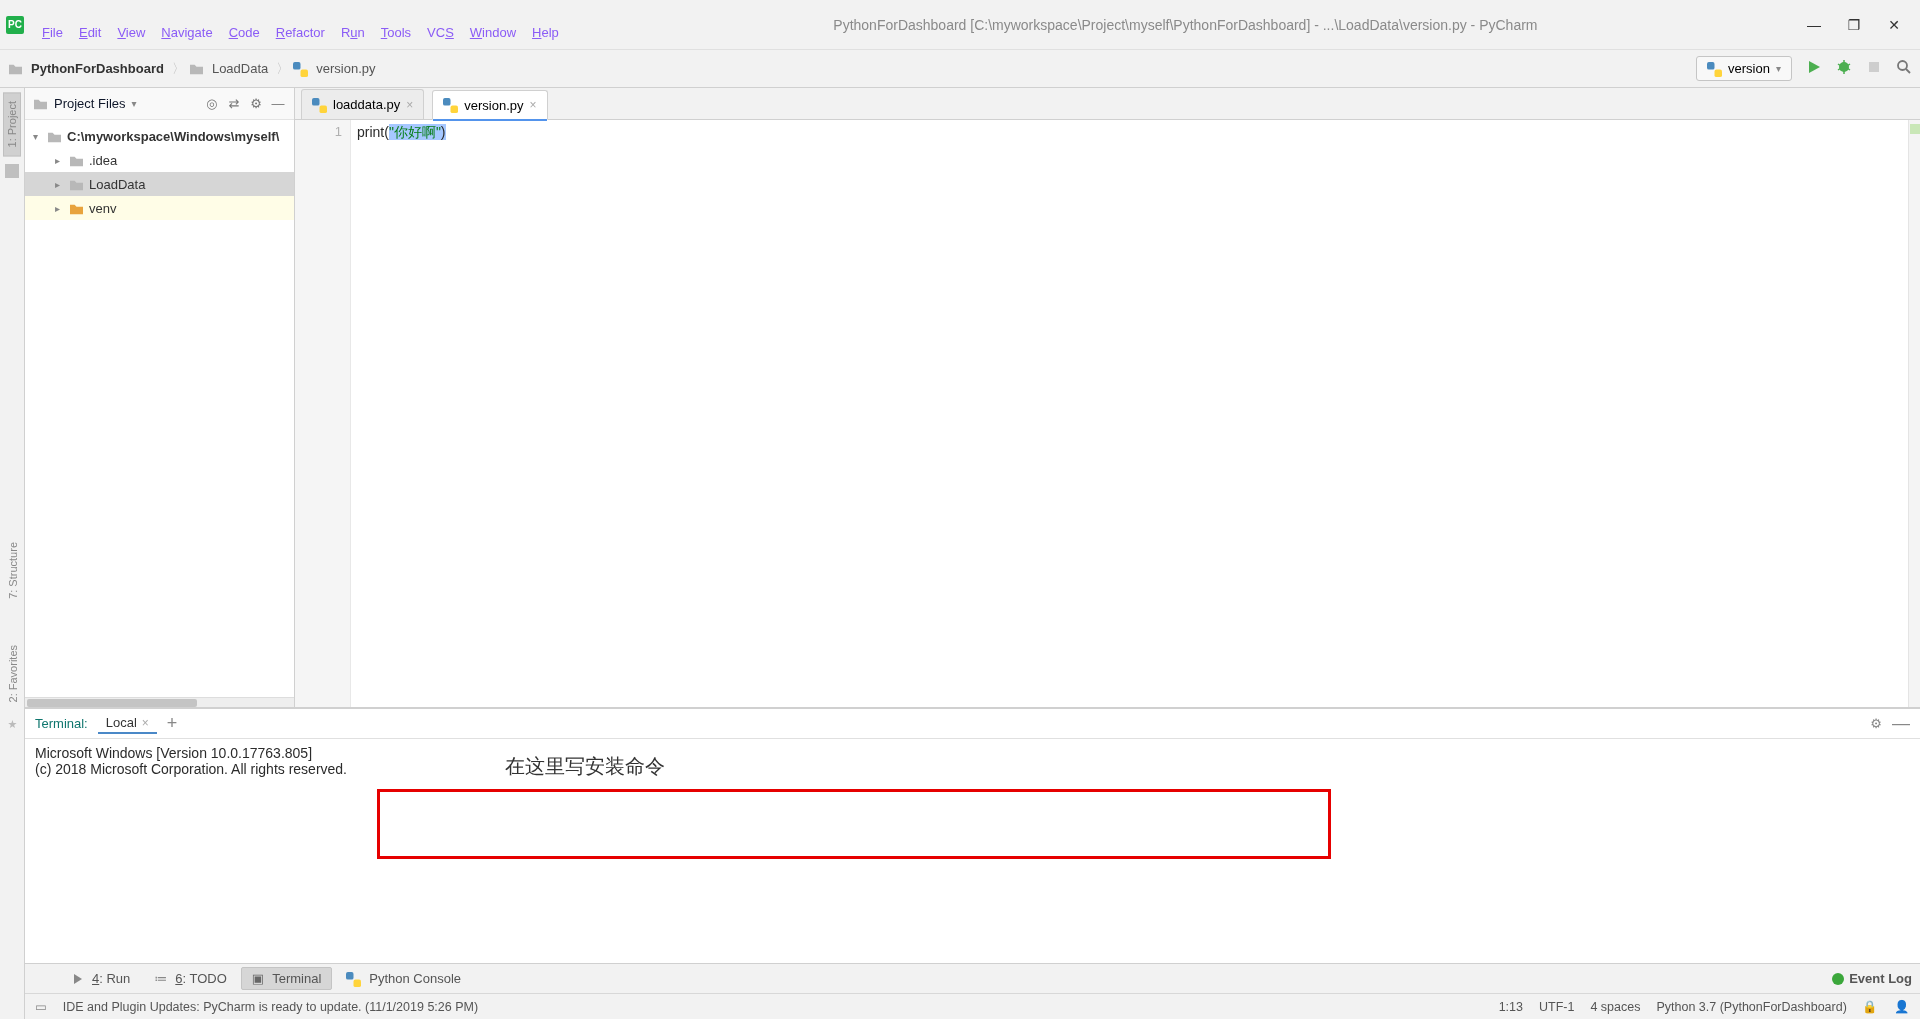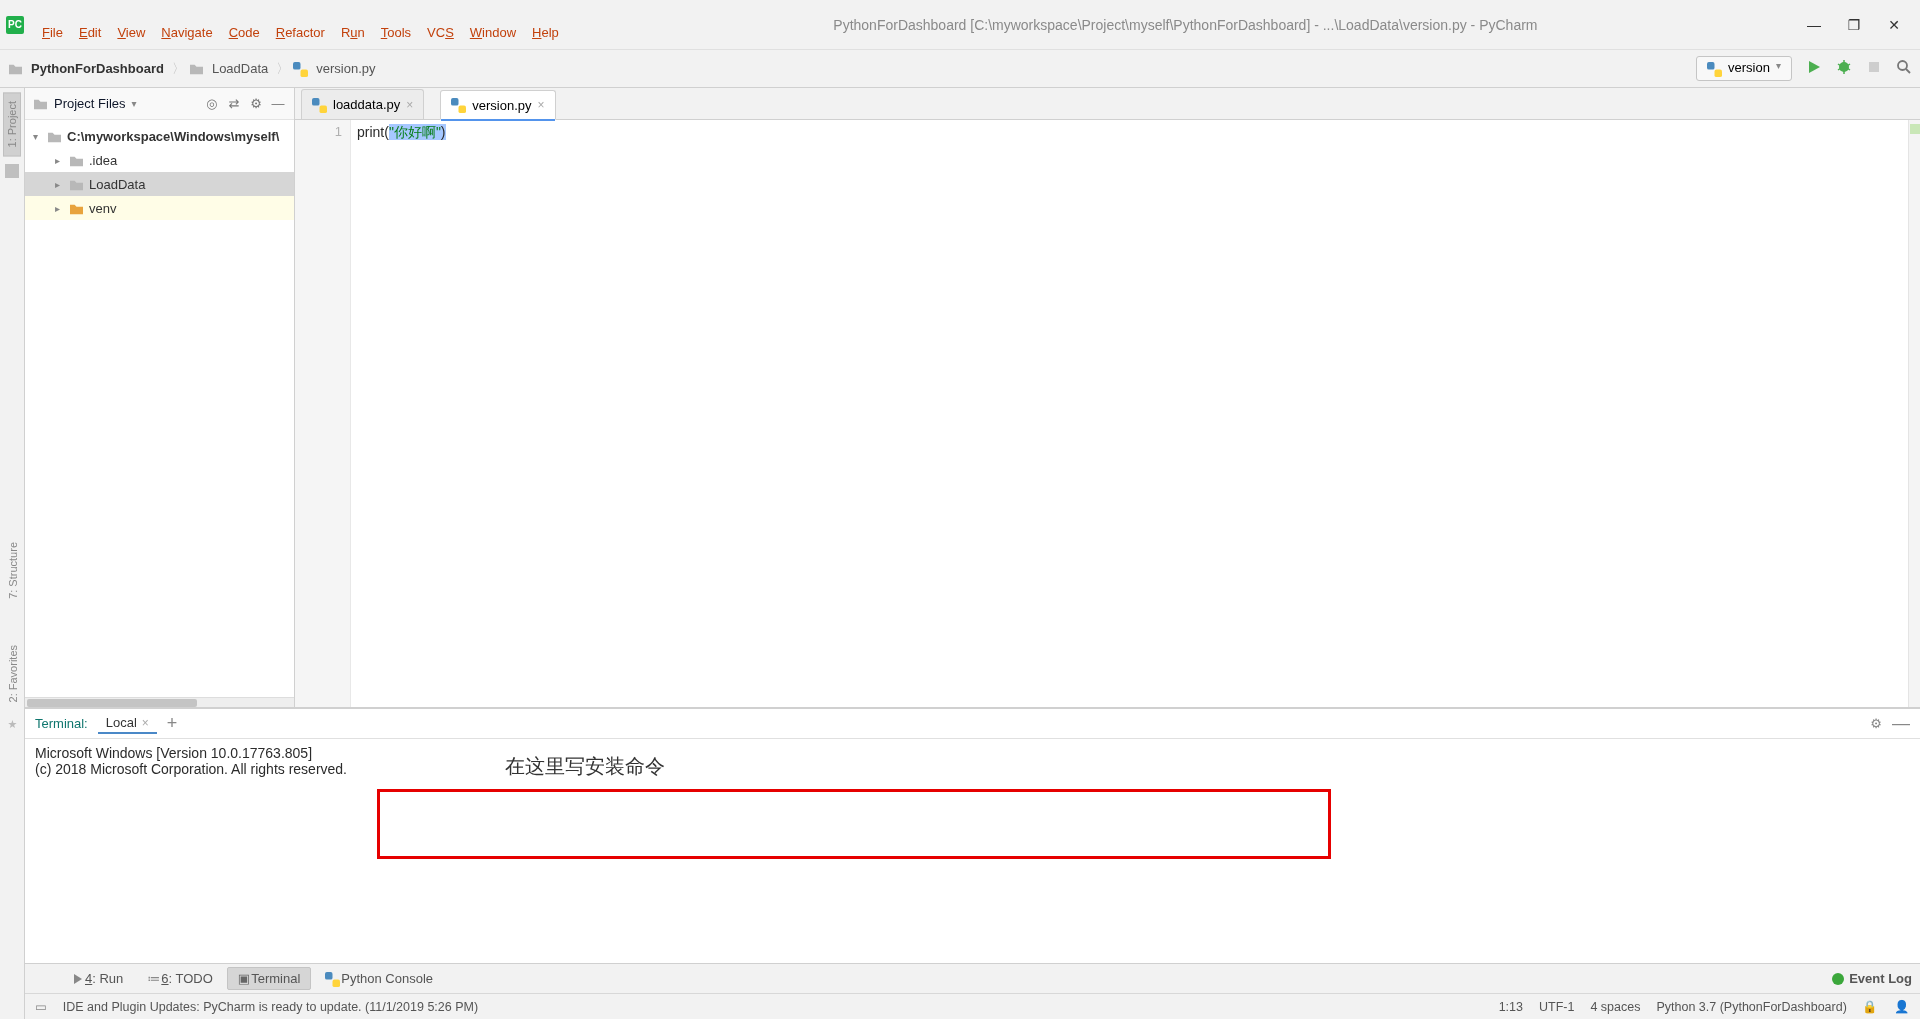--- a/index.html
+++ b/index.html
@@ -1,34 +1,34 @@
 <!DOCTYPE html>
 <html><head>
 <meta charset="utf-8">
 <style>
 * { box-sizing: border-box; margin: 0; padding: 0; font-family: "Segoe UI", Arial, sans-serif; }
 body { width: 1920px; height: 1019px; background: #f2f2f2; display: flex; flex-direction: column; overflow: hidden; font-size: 13px; }
 
 
 .menubar { height: 50px; background: #f2f2f2; display: flex; align-items: center; padding: 0 6px; border-bottom: 1px solid #e0e0e0; }
 .menubar .logo { width: 18px; height: 18px; background: #21af4b; margin-right: 10px; display:flex; align-items:center; justify-content:center; color:#fff; font-size:10px; font-weight:bold; border-radius:2px;}
-.menubar .menu-item { padding: 4px 8px; cursor: pointer; color: #c2410c; margin-top: 16px; }
+.menubar .menu-item { padding: 4px 8px; cursor: pointer; color: #8b5cf6; margin-top: 16px; }
 .menubar .menu-item u { text-decoration: underline; }
 .menubar .title { flex:1; text-align:center; color:#8a8a8a; font-size:14px;}
 .menubar .win-controls { display:flex; gap:20px; padding-right:10px;}
 .menubar .win-controls span { width:20px; text-align:center; cursor:pointer; color:#333; font-size:14px;}
 
 
 .toolbar-row { height: 38px; background:#f2f2f2; border-bottom:1px solid #d0d0d0; display:flex; align-items:center; padding:0 8px; }
 .breadcrumb { display:flex; align-items:center; gap:4px; flex:1; }
 .breadcrumb .folder-icon { color:#b8b8b8; }
 .breadcrumb .crumb { color:#555; padding:2px 4px; }
 .breadcrumb .crumb.bold { font-weight:bold; color:#333; }
 .breadcrumb .sep { color:#c0c0c0; }
-.run-config { border:1px solid #c5c5c5; background:#f8f8f8; padding:3px 10px; border-radius:3px; display:flex; gap:6px; cursor:pointer; }
+.run-config { border:1px solid #c5c5c5; background:#f8f8f8; padding:3px 10px; border-radius:3px; display:flex; align-items:center; gap:6px; cursor:pointer; }
 .run-controls { display:flex; align-items:center; gap:14px; margin-left:14px; }
 .run-controls .icon { width:16px; height:16px; cursor:pointer; }
 
 
 .main { flex:1; display:flex; min-height:0; }
 .left-gutter { width:25px; background:#f2f2f2; border-right:1px solid #d0d0d0; display:flex; flex-direction:column; align-items:center; padding-top:4px; color:#888; font-size:11px;}
 .left-gutter .rot { writing-mode:vertical-lr; transform:rotate(180deg); padding:8px 2px; cursor:pointer;}
 .left-gutter .rot.active { background:#d0d0d0; border:1px solid #c0c0c0;}
 .left-gutter .sq { width:14px; height:14px; background:#bfbfbf; margin-top:8px;}
 
@@ -50,21 +50,21 @@
 .tree-row .arrow { width:14px; color:#888; font-size:10px;}
 .tree-row .ficon { width:16px; margin-right:4px; }
 .tree-row .name { color:#333; }
 .tree-row.bold .name { font-weight:bold; }
 .tree-row.l1 { padding-left:30px; }
 .tree-scroll-indicator{height:10px;background:#eee;border-top:1px solid #ddd;}
 .tree-scroll-thumb{width:170px;height:8px;background:#c4c4c4;border-radius:2px;margin:1px 0 0 2px;}
 
 .editor-area { flex:1; display:flex; flex-direction:column; background:#fff;}
 .tabs { height:32px; display:flex; align-items:flex-end; background:#f2f2f2; border-bottom:1px solid #d0d0d0; padding-left:6px;}
-.tab { height:30px; display:flex; align-items:center; padding:0 10px; background:#ececec; border:1px solid #d0d0d0; border-bottom:none; margin-right:16px; cursor:pointer; gap:6px; border-radius:3px 3px 0 0;}
+.tab { height:30px; display:flex; align-items:center; padding:0 10px; background:#ececec; border:1px solid #d0d0d0; border-bottom:none; margin-right:8px; cursor:pointer; gap:6px; border-radius:3px 3px 0 0;}
 .tab.active { background:#fff; border-bottom:1px solid #fff; position:relative; top:1px;}
 .tab.active::after{content:"";position:absolute;bottom:-2px;left:0;right:0;height:2px;background:#5394ec;}
 .tab .close{color:#aaa;font-size:12px;}
 .editor-body { flex:1; display:flex; background:#fff;}
 .gutter { width:56px; background:#f5f5f5; border-right:1px solid #e8e8e8; text-align:right; padding:4px 8px 0 0; color:#b0b0b0; font-family:Consolas,monospace;}
 .code { flex:1; padding:4px 6px; font-family:Consolas,monospace; font-size:14px; position:relative;}
 .code .line1{white-space:pre;}
 .code .line1 .fn{color:#2b2b2b;}
 .code .line1 .paren{color:#2b2b2b;}
 .code .line1 .str{color:#067d17;}
@@ -83,21 +83,21 @@
 .terminal-header .spacer{flex:1;}
 .terminal-header .gear{color:#888;cursor:pointer;}
 .terminal-header .min{color:#888;cursor:pointer;font-size:18px;}
 .terminal-body { flex:1; padding:6px 10px; font-family:Consolas,monospace; font-size:14px; color:#2b2b2b; position:relative;}
 .terminal-body .annot{position:absolute; left:480px; top:14px; font-family:"Microsoft YaHei",sans-serif; font-size:20px; color:#333;}
 .terminal-body .redbox{position:absolute; left:352px; top:50px; width:954px; height:70px; border:3px solid #e60000;}
 .terminal-body .cursor{display:inline-block;width:8px;height:16px;background:#000;vertical-align:text-bottom;}
 
 
 .tool-strip { height:30px; background:#f2f2f2; border-top:1px solid #d0d0d0; display:flex; align-items:center; padding:0 8px; gap:4px;}
-.tool-strip .titem{display:flex;align-items:center;gap:1px;padding:3px 10px;cursor:pointer;color:#555;}
+.tool-strip .titem{display:flex;align-items:center;gap:8px;padding:3px 10px;cursor:pointer;color:#555;}
 .tool-strip .titem.active{background:#d6d6d6;border:1px solid #c4c4c4;border-radius:2px;}
 .tool-strip .spacer{flex:1;}
 .tool-strip .event{display:flex;align-items:center;gap:5px;color:#555;font-weight:bold;}
 .tool-strip .green-dot{width:12px;height:12px;border-radius:50%;background:#3ba73b;}
 
 
 .status-bar { height:26px; background:#f2f2f2; border-top:1px solid #d8d8d8; display:flex; align-items:center; padding:0 10px; font-size:12.5px; color:#555; gap:16px;}
 .status-bar .msg-icon{color:#888;}
 .status-bar .spacer{flex:1;}
 .status-bar .lock{color:#999;}

